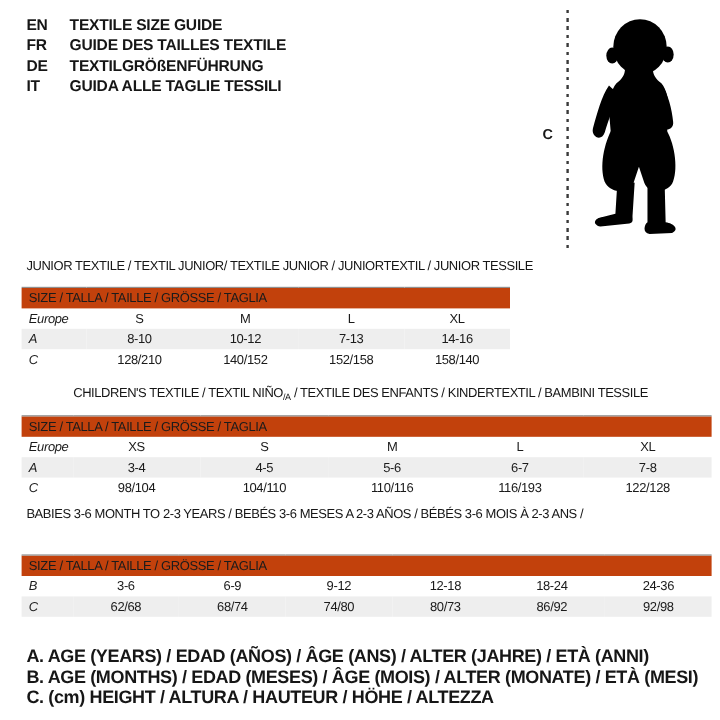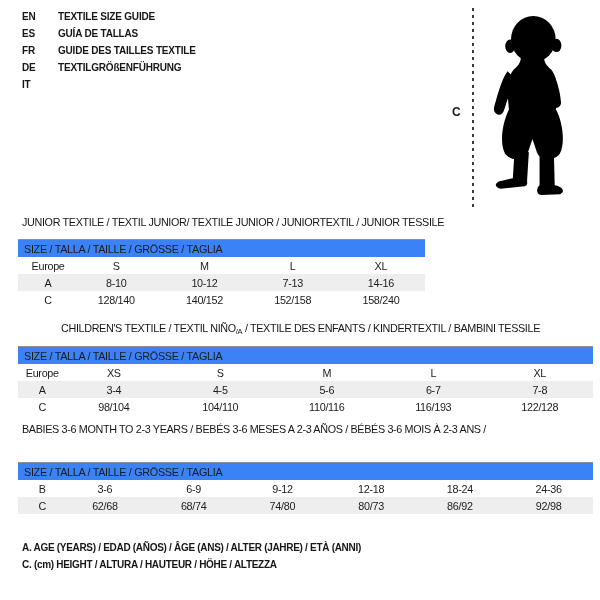--- a/index.html
+++ b/index.html
@@ -8,22 +8,22 @@
     background:#ffffff;
     font-family:"Liberation Sans", sans-serif;
     color:#161616;
     position:relative;
     overflow:hidden;
   }
   .abs { position:absolute; }
 
   
   .lang-block { left:22px; top:11px; }
-  .lang-row { display:flex; height:17px; align-items:flex-start;
-              font-weight:bold; font-size:10px; letter-spacing:-0.2px; }
+  .lang-row { display:flex; height:17px; align-items:flex-end;
+              font-weight:bold; font-size:13px; letter-spacing:-0.2px; }
   .lang-code { width:36px; }
 
   
   .measure-line {
     left:472px; top:8px; width:2px; height:202px;
     background:repeating-linear-gradient(to bottom,#3a3a3a 0 3px,transparent 3px 7px);
   }
   .measure-label { left:452px; top:105px; font-weight:bold; font-size:12px; }
   .baby-figure { left:487px; top:9px; }
 
@@ -33,63 +33,60 @@
     white-space:nowrap; line-height:16px;
   }
   .sub { font-size:7.5px; vertical-align:-2px; }
 
   
   table.size-table {
     border-collapse:collapse; table-layout:fixed; width:100%;
     font-size:10.8px; letter-spacing:-0.3px; color:#1b1b1b;
   }
   table.size-table th {
-    background:#3b82f6; border-top:1px solid #8f8f8f;
+    background:#c2410c; border-top:1px solid #8f8f8f;
     font-weight:normal; text-align:left;
     height:17px; padding:0 0 0 6px;
   }
   table.size-table td { height:17px; padding:0; text-align:center; }
-  table.size-table td:first-child { text-align:center; padding-left:6px; }
+  table.size-table td:first-child { text-align:left; padding-left:6px;font-style:italic; }
   table.size-table tbody tr:nth-child(even) td { background:#eeeeee; }
 
   .tbl-junior  { left:18px; top:239px; width:407px; }
   .tbl-children{ left:18px; top:346px; width:575px; }
   .tbl-babies  { left:18px; top:462px; width:575px; }
 
   .title-junior  { left:22px; top:214px; }
   .title-children{ left:22px; top:320px;margin-left:39px; }
   .title-babies  { left:22px; top:421px; }
 
   
   .legend { left:22px; top:539px; }
-  .legend-line { font-weight:bold; font-size:10px; letter-spacing:-0.3px;
+  .legend-line { font-weight:bold; font-size:15px; letter-spacing:-0.3px;
                  line-height:17px; white-space:nowrap; }
 </style>
 </head>
 <body>
 
 <div class="abs lang-block">
   <div class="lang-row">
     <span class="lang-code">EN</span>
     <span>TEXTILE SIZE GUIDE</span>
   </div>
   <div class="lang-row">
-    <span class="lang-code">ES</span>
-    <span>GUÍA DE TALLAS</span>
-  </div>
-  <div class="lang-row">
     <span class="lang-code">FR</span>
     <span>GUIDE DES TAILLES TEXTILE</span>
   </div>
   <div class="lang-row">
     <span class="lang-code">DE</span>
     <span>TEXTILGRÖßENFÜHRUNG</span>
   </div>
   <div class="lang-row">
     <span class="lang-code">IT</span>
+    <span>GUIDA ALLE TAGLIE TESSILI</span>
   </div>
 </div>
 
 <div class="abs measure-line"></div>
 <div class="abs measure-label">C</div>
 <div class="abs baby-figure">
   <svg width="98" height="202" viewBox="0 0 110 215" xmlns="http://www.w3.org/2000/svg">
     <g fill="#000000">
       <ellipse cx="52" cy="28" rx="25" ry="26"></ellipse>
       <ellipse cx="26" cy="36" rx="5.5" ry="7.5"></ellipse>
@@ -129,24 +126,24 @@
       </tr>
       <tr>
         <td>A</td>
         <td>8-10</td>
         <td>10-12</td>
         <td>7-13</td>
         <td>14-16</td>
       </tr>
       <tr>
         <td>C</td>
-        <td>128/140</td>
+        <td>128/210</td>
         <td>140/152</td>
         <td>152/158</td>
-        <td>158/240</td>
+        <td>158/140</td>
       </tr>
     </tbody>
   </table>
 </div>
 
 <div class="abs sec-title title-children">
   <span>CHILDREN'S TEXTILE / TEXTIL NIÑO</span><span class="sub">/A</span><span> / TEXTILE DES ENFANTS / KINDERTEXTIL / BAMBINI TESSILE</span>
 </div>
 <div class="abs tbl-children">
   <table class="size-table">
@@ -229,14 +226,15 @@
         <td>80/73</td>
         <td>86/92</td>
         <td>92/98</td>
       </tr>
     </tbody>
   </table>
 </div>
 
 <div class="abs legend">
   <div class="legend-line">A. AGE (YEARS) / EDAD (AÑOS) / ÂGE (ANS) / ALTER (JAHRE) / ETÀ (ANNI)</div>
+  <div class="legend-line">B. AGE (MONTHS) / EDAD (MESES) / ÂGE (MOIS) / ALTER (MONATE) / ETÀ (MESI)</div>
   <div class="legend-line">C. (cm) HEIGHT / ALTURA / HAUTEUR / HÖHE / ALTEZZA</div>
 </div>
 
 </body></html>

